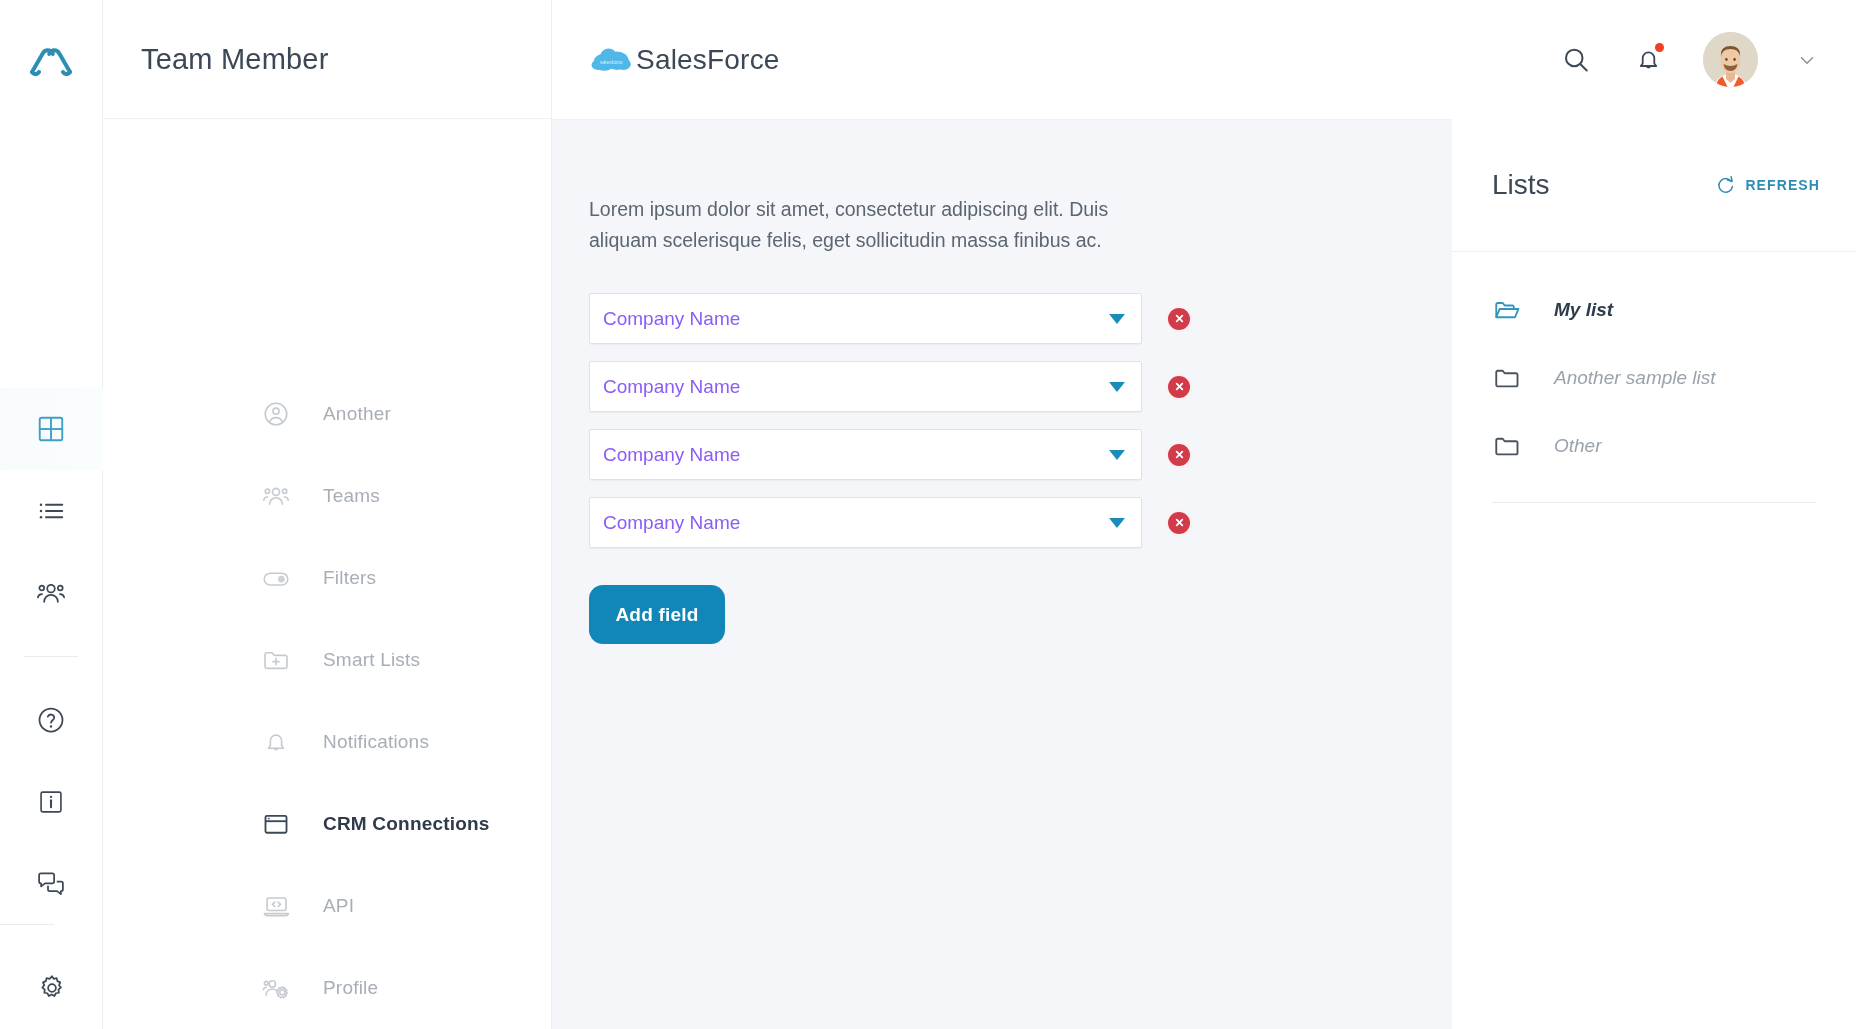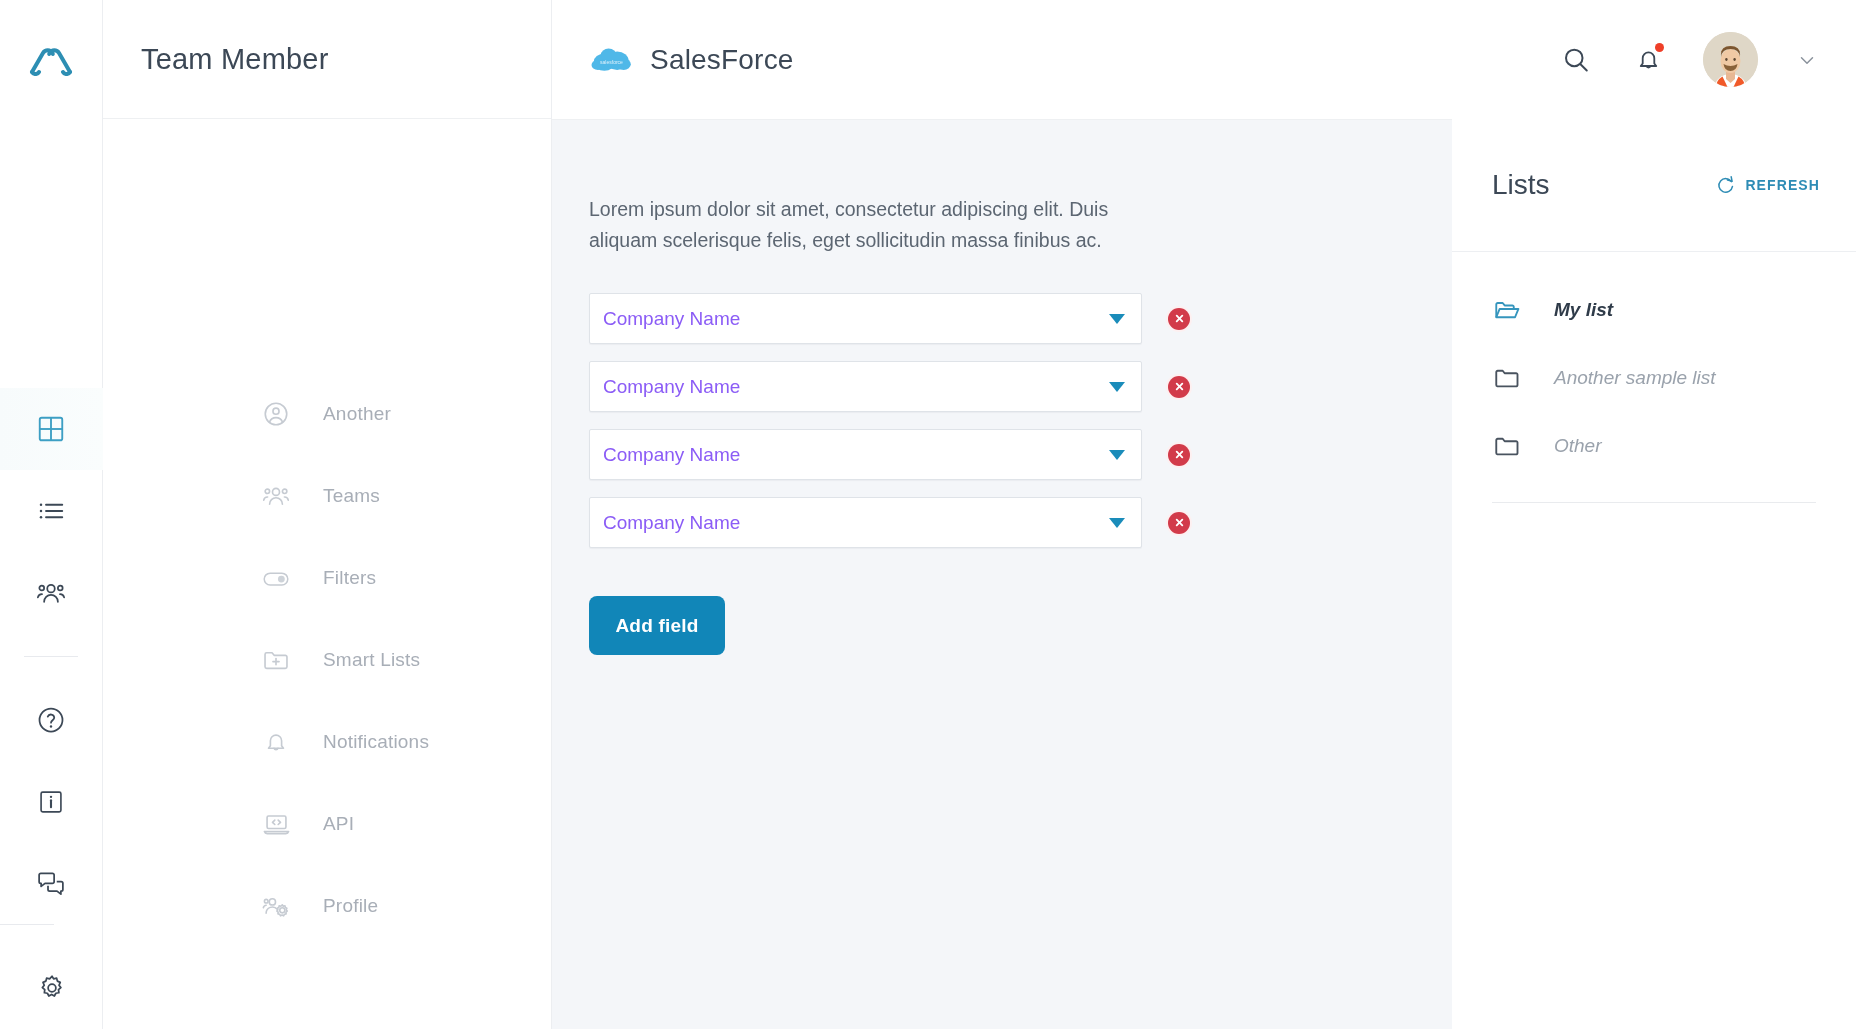--- a/index.html
+++ b/index.html
@@ -108,21 +108,21 @@
   }
   .topbar {
     height: 119px;
     background: #ffffff;
     display: flex;
     align-items: center;
     padding: 0 38px 0 38px;
     flex: none;
   }
   .brand {
-    display: flex; align-items: center; gap: 17px; text-align: center;
+    display: flex; align-items: center; gap: 3px; text-align: center;
   }
   .brand-name {
     font-size: 28px;
     color: #3c4856;
     letter-spacing: .2px;
   }
   .topbar-right {
     margin-left: auto;
     display: flex; align-items: center; gap: 38px;
   }
@@ -202,28 +202,28 @@
   .del-btn {
     margin-left: 26px;
     width: 22px; height: 22px;
     border-radius: 50%;
     background: #d23b4a;
     display: flex; align-items: center; justify-content: center;
     cursor: pointer;
     box-shadow: 0 0 0 2px #fdf0f1;
   }
   .add-btn {
-    margin-top: 31px;
+    margin-top: 20px;
     width: 136px; height: 59px;
     background: #1186b8;
     color: #ffffff;
     font-size: 19px;
     font-weight: bold;
     border: none;
-    border-radius: 8px;
+    border-radius: 14px;
     cursor: pointer;
     letter-spacing: .2px;
     font-family: "Liberation Sans", sans-serif;
   }
 
   
   .lists-panel {
     width: 404px;
     flex: none;
     background: #ffffff;
@@ -414,20 +414,30 @@
       <div class="nav-item">
         <span class="nav-ico">
           <svg width="28" height="28" viewBox="0 0 24 24" fill="none" stroke="currentColor" stroke-width="1.4">
             <path d="M5.6 17.4 h12.8 l-1.6 -2.1 v-4.4 a4.8 4.8 0 0 0 -9.6 0 v4.4 z" stroke-linejoin="round"></path>
             <path d="M10.3 17.4 a1.8 1.8 0 0 0 3.4 0" stroke-linecap="round"></path>
           </svg>
         </span>
         <span class="nav-label">Notifications</span>
       </div>
 
+      <div class="nav-item active">
+        <span class="nav-ico">
+          <svg width="28" height="28" viewBox="0 0 24 24" fill="none" stroke="currentColor" stroke-width="1.6">
+            <rect x="3" y="5" width="18" height="14.5" rx="1.3"></rect>
+            <line x1="3" y1="9.6" x2="21" y2="9.6"></line>
+            <circle cx="5.9" cy="7.3" r=".75" fill="currentColor" stroke="none"></circle>
+          </svg>
+        </span>
+        <span class="nav-label">CRM Connections</span>
+      </div>
 
       <div class="nav-item">
         <span class="nav-ico">
           <svg width="29" height="29" viewBox="0 0 24 24" fill="none" stroke="currentColor" stroke-width="1.35">
             <rect x="4.2" y="5" width="15.6" height="10.3" rx="1.2"></rect>
             <path d="M2 17.8 h20 a2.4 2.4 0 0 1 -2.4 1.7 h-15.2 a2.4 2.4 0 0 1 -2.4 -1.7 z" stroke-linejoin="round"></path>
             <path d="M10.6 8.4 L8.7 10.2 L10.6 12" stroke-linecap="round" stroke-linejoin="round"></path>
             <path d="M13.4 8.4 L15.3 10.2 L13.4 12" stroke-linecap="round" stroke-linejoin="round"></path>
           </svg>
         </span>

